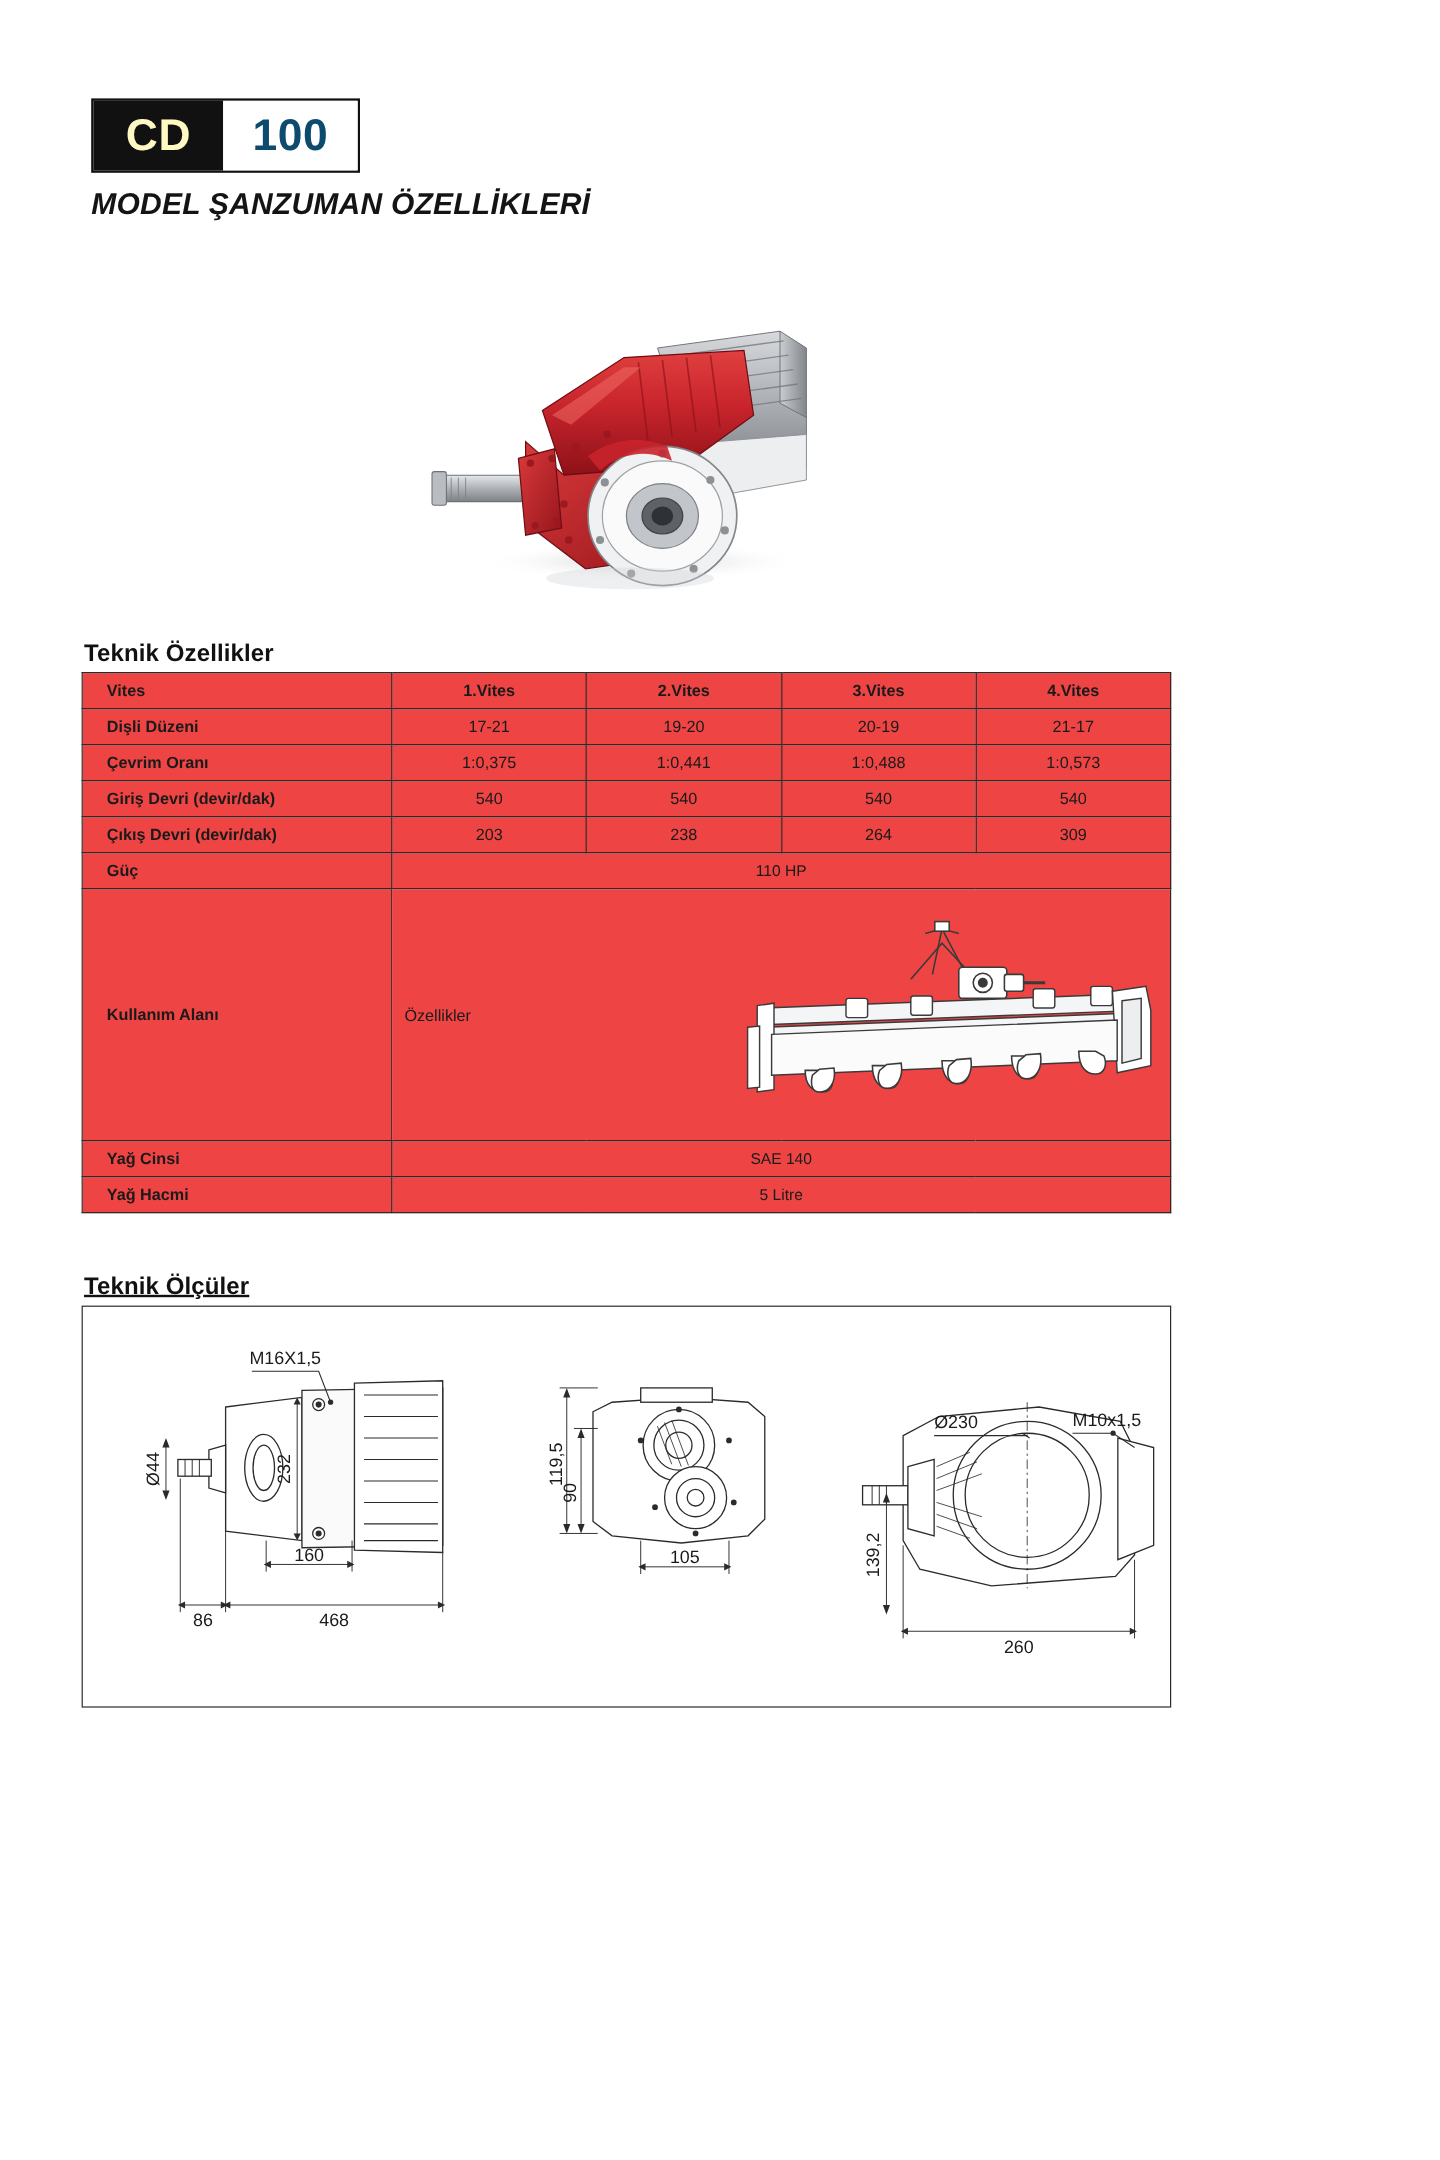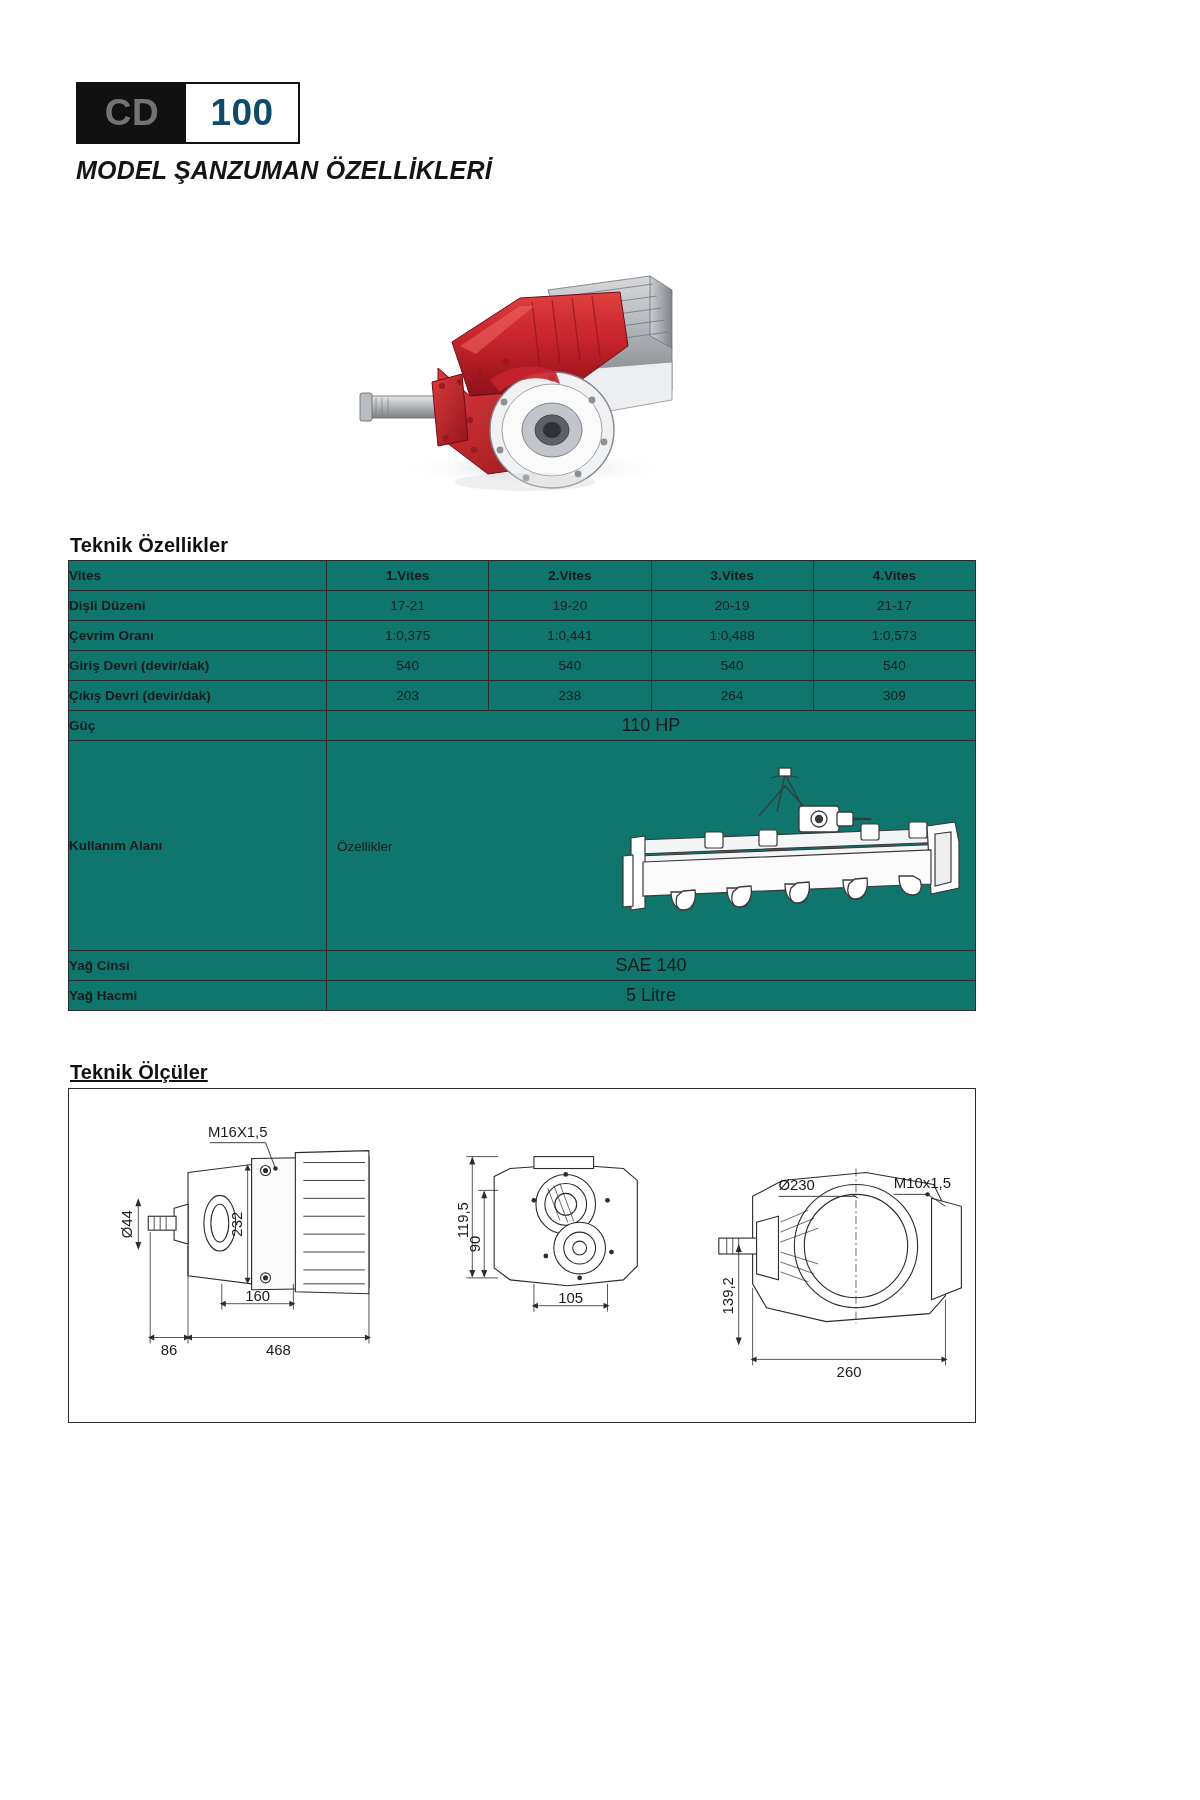--- a/index.html
+++ b/index.html
@@ -21,21 +21,21 @@
   .logo {
     display: flex;
     align-items: stretch;
     height: 62px;
     width: 224px;
     border: 2px solid #111;
     background: #fff;
   }
   .logo-left {
     background: #111;
-    color: #737373;
+    color: #fef9c3;
     flex: 0 0 108px;
     display: flex;
     align-items: center;
     justify-content: center;
     font-size: 37px;
     font-weight: bold;
     letter-spacing: 0.5px;
   }
   .logo-right {
     background: #fff;
@@ -81,44 +81,44 @@
   
   .spec-wrap { position: absolute; left: 68px; top: 560px; width: 908px; }
   table.spec {
     width: 908px;
     border-collapse: collapse;
     table-layout: fixed;
     font-size: 13.5px;
   }
   table.spec td {
     border: 1.6px solid #2b2b2b;
-    padding: 0 0;
+    padding: 0 20px;
     height: 30px;
     vertical-align: middle;
-    background: #0f766e;
+    background: #ef4444;
   }
   td.rowlabel {
     width: 258px;
     font-weight: bold;
     text-align: left;
     font-size: 13.5px;
   }
   td.val {
     text-align: center;
     font-size: 13.5px;
     font-weight: normal;
   }
   td.colhead {
     text-align: center;
     font-weight: bold;
     font-size: 13.5px;
   }
   td.merged {
     text-align: center;
-    font-size: 18px;
+    font-size: 13px;
   }
   tr.usage td { height: 210px; vertical-align: middle; }
   td.usage-label { font-weight: bold; vertical-align: middle; margin-top: 44px; }
   td.usage-content { position: relative; padding: 0; vertical-align: middle; }
   .usage-text {
     position: absolute;
     left: 10px;
     top: 50%;
     transform: translateY(-50%);
     font-size: 13.5px;

